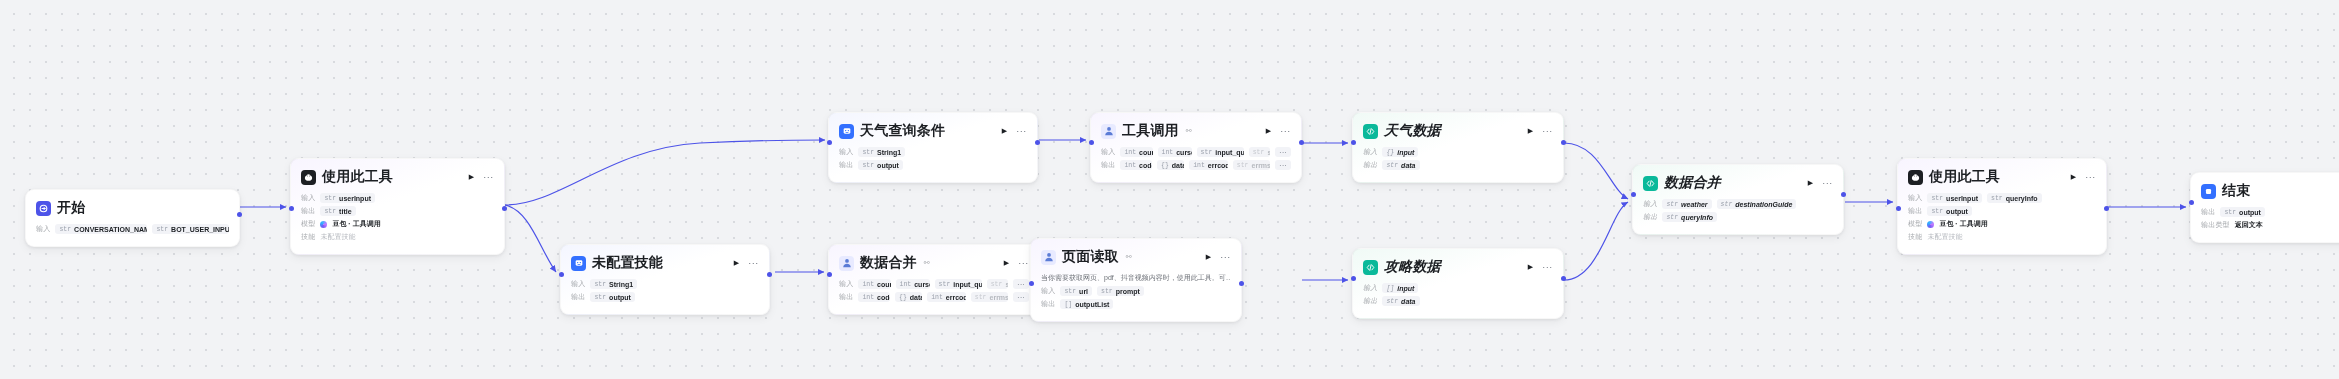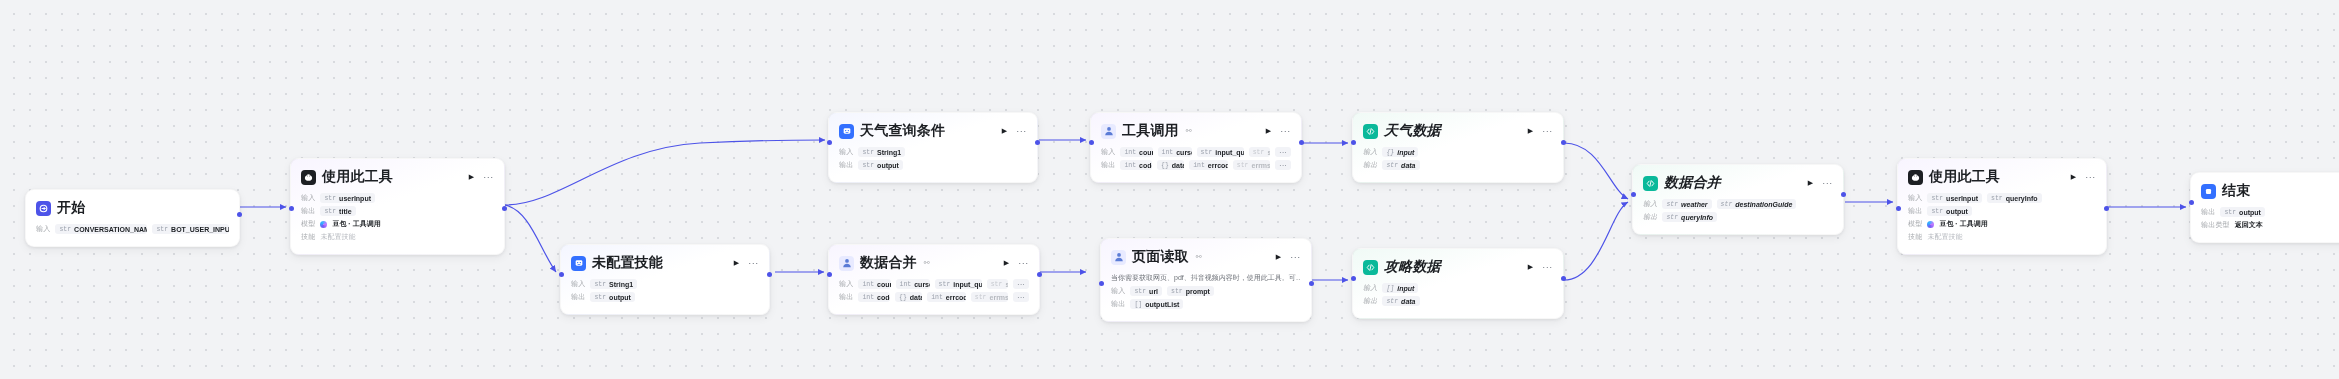--- a/index.html
+++ b/index.html
@@ -480,21 +480,21 @@
       <span class="chip faded">
         <span class="ty">str</span>
         <span>errmsg</span>
       </span>
       <span class="ellipsis-chip">···</span>
     </div>
     <span class="port l" style="top:27px;"></span>
     <span class="port r" style="top:27px;"></span>
   </div>
 
-  <div class="node tint-purple" style="left:1100px; top:238px; width:212px;">
+  <div class="node tint-purple" style="left:1030px; top:238px; width:212px;">
     <div class="node-head">
       <span class="node-icon ic-plugin">
         <svg width="12" height="12" viewBox="0 0 14 14">
             <circle cx="7" cy="4.6" r="2.2" fill="#5b7cd6"></circle>
             <path d="M2.6 12c0-2.6 2-4.2 4.4-4.2S11.4 9.4 11.4 12z" fill="#5b7cd6"></path>
           </svg>
       </span>
       <span class="node-title">页面读取</span>
       <span class="node-badge">⚯</span>
       <span class="head-spacer"></span>

